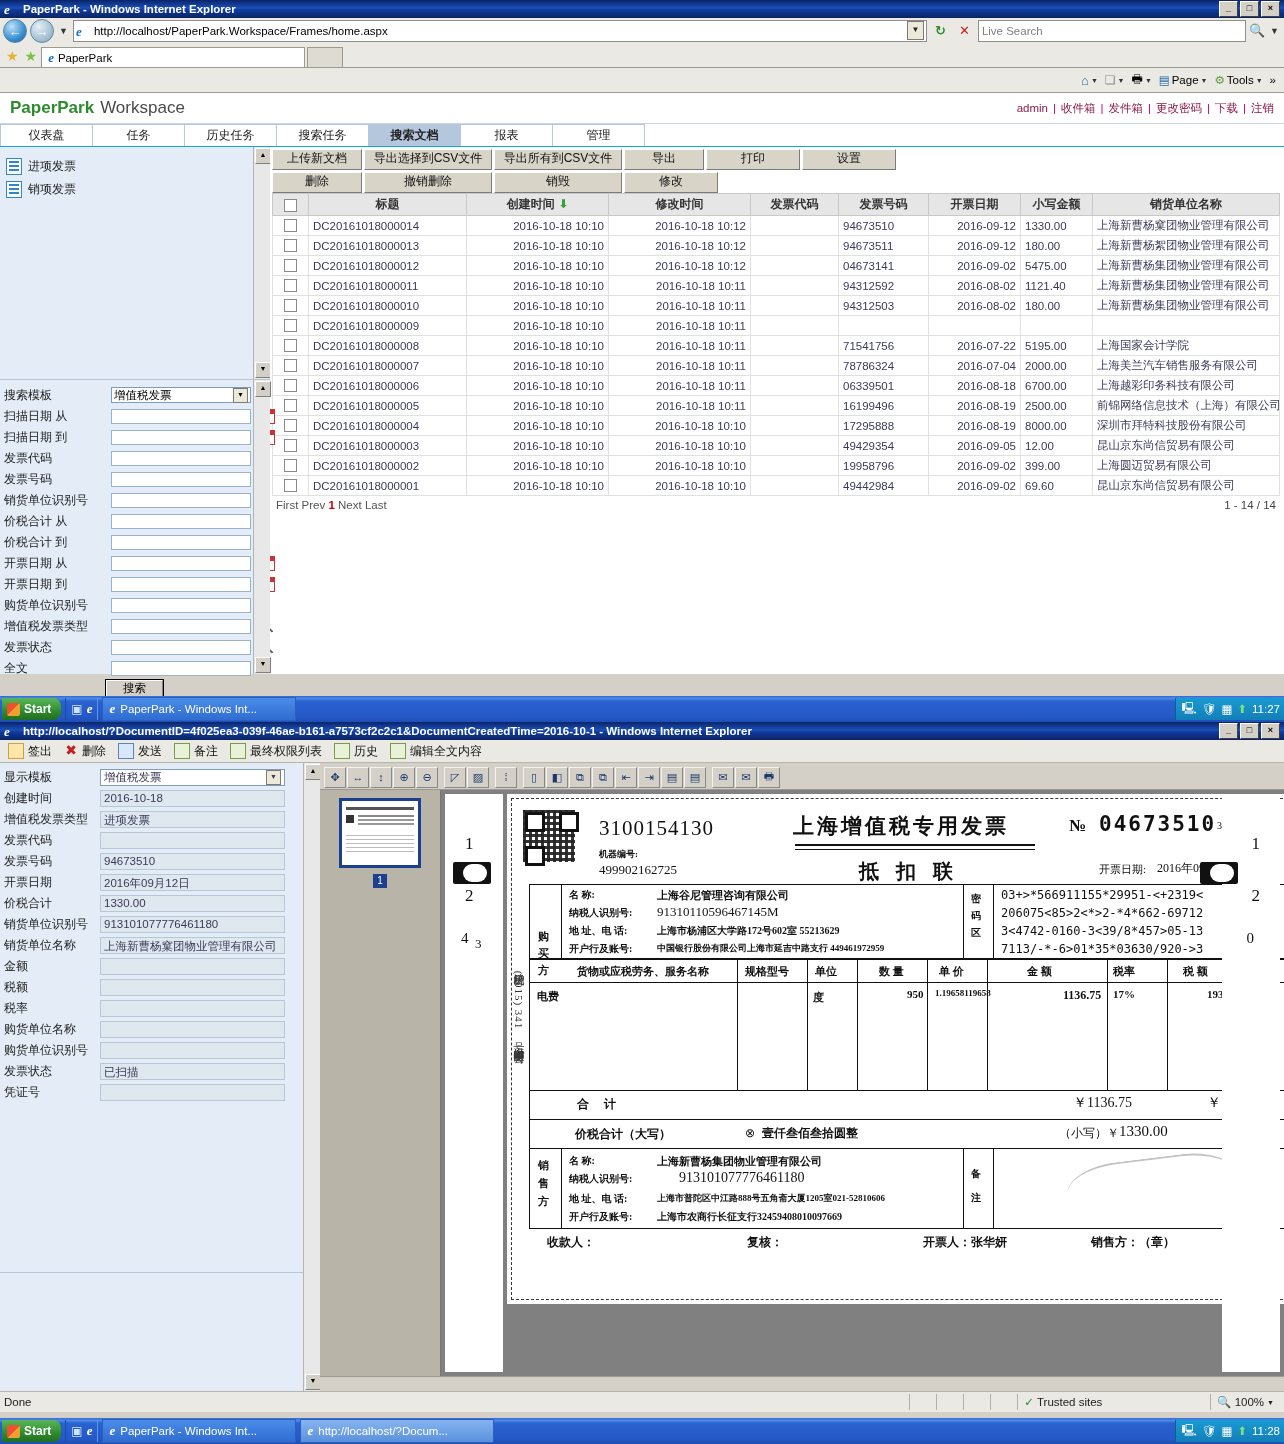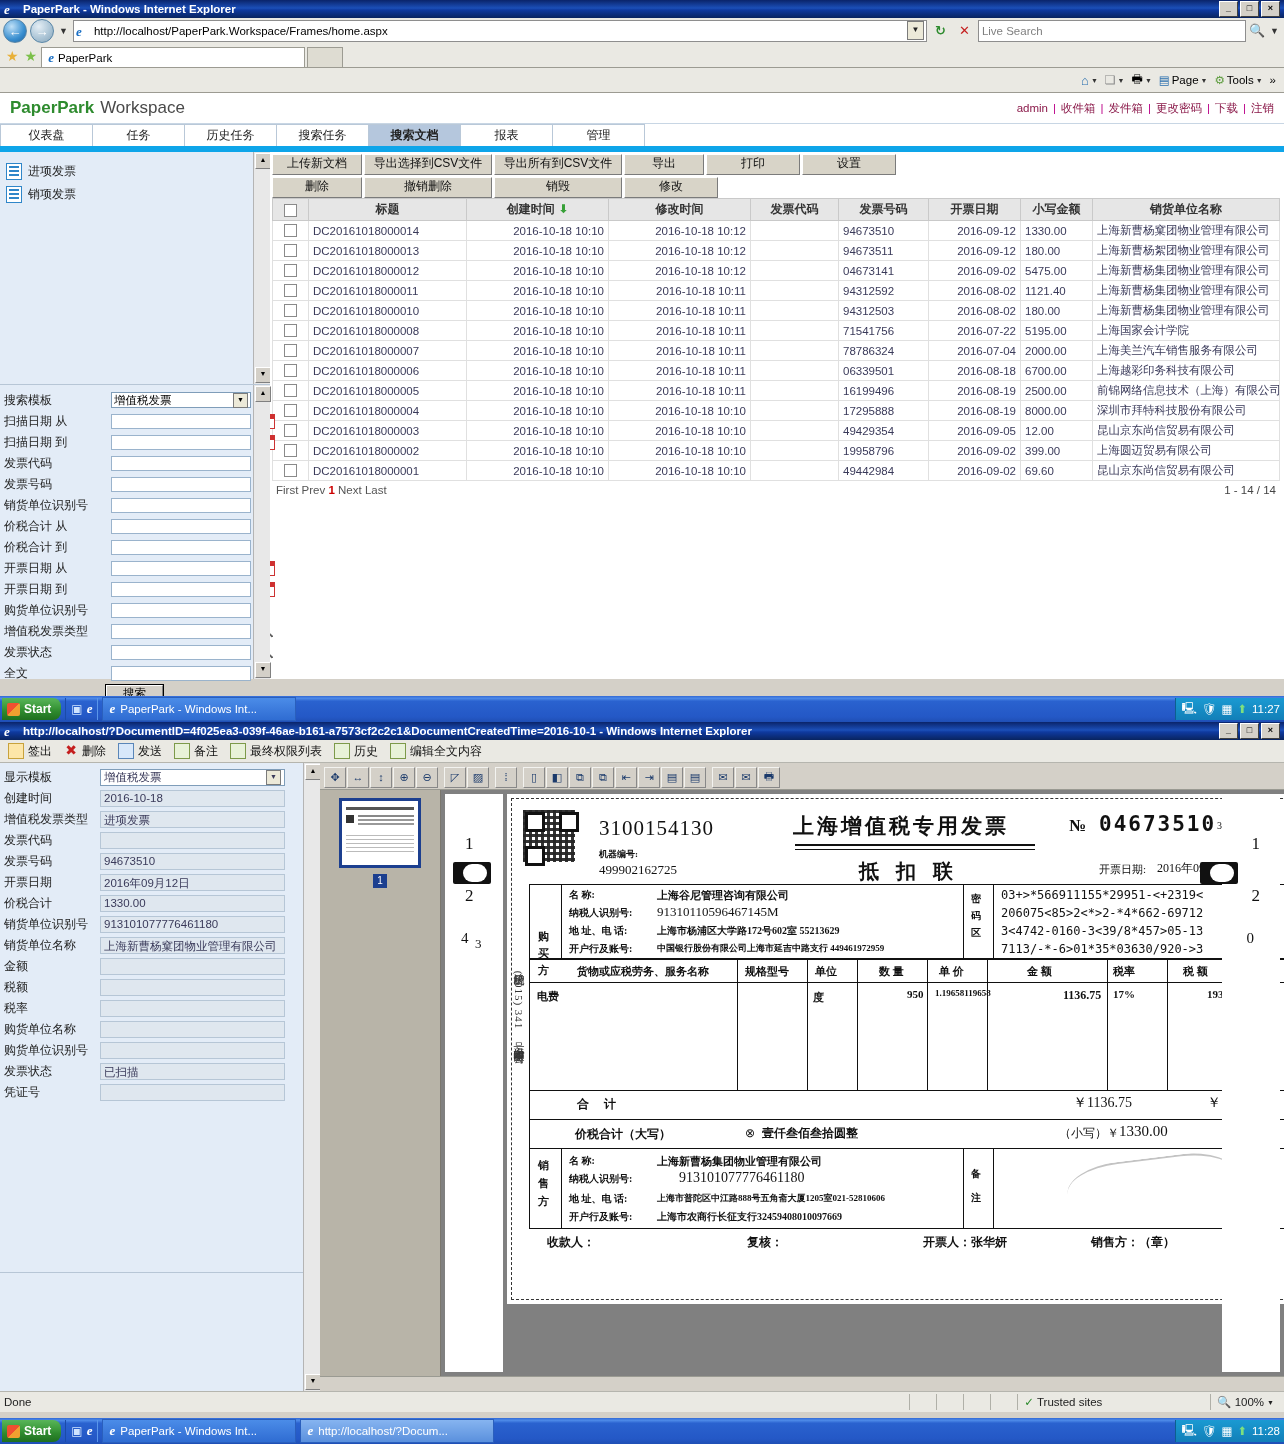--- a/index.html
+++ b/index.html
@@ -63,21 +63,21 @@
 
   
   .app{background:#fff;}
   .appheader{height:30px;display:flex;align-items:center;padding:0 10px;
     border-bottom:1px solid #c8d6e4;}
   .brand{font-size:17px;font-weight:bold;color:#2e8b2e;}
   .brand2{font-size:17px;color:#4a4a4a;margin-left:6px;}
   .userlinks{margin-left:auto;font-size:11.5px;color:#8b1a4a;display:flex;align-items:center;gap:5px;}
   .userlinks span{color:#8b1a4a;}
   .userlinks .sep{color:#b08;}
-  .navtabs{height:22px;display:flex;background:#fff;border-bottom:6px solid #0ea5e9;}
+  .navtabs{height:22px;display:flex;background:#fff;border-bottom:1px solid #0ea5e9;}
   .navtab{width:91px;text-align:center;line-height:21px;font-size:12px;border:1px solid #b9c8d8;
     border-bottom:none;margin-right:-1px;background:#fff;color:#222;}
   .navtab.active{background:#b5c7dd;font-weight:bold;}
 
   
   .splitrow{display:flex;}
   .leftpane{width:270px;background:#e3ecf7;position:relative;}
   .tree{height:232px;border-bottom:1px solid #b7c6d6;position:relative;overflow:hidden;background:#e3ecf7;}
   .treeitem{display:flex;align-items:center;gap:6px;padding:3px 0 3px 6px;font-size:12px;color:#222;}
   .docicon{width:14px;height:15px;background:#fff;border:1px solid #2f86c9;position:relative;flex:none;}
@@ -454,20 +454,31 @@
               <tr>
                 <td style="text-align: center;"><span class="cb"></span></td>
                 <td style="text-align: left;">DC20161018000010</td>
                 <td style="text-align: right;">2016-10-18 10:10</td>
                 <td style="text-align: right;">2016-10-18 10:11</td>
                 <td style="text-align: left;"></td>
                 <td style="text-align: left;">94312503</td>
                 <td style="text-align: right;">2016-08-02</td>
                 <td style="text-align: left;">180.00</td>
                 <td style="text-align: left;">上海新曹杨集团物业管理有限公司</td>
+              </tr>
+              <tr>
+                <td style="text-align: center;"><span class="cb"></span></td>
+                <td style="text-align: left;">DC20161018000009</td>
+                <td style="text-align: right;">2016-10-18 10:10</td>
+                <td style="text-align: right;">2016-10-18 10:11</td>
+                <td style="text-align: left;"></td>
+                <td style="text-align: left;"></td>
+                <td style="text-align: right;"></td>
+                <td style="text-align: left;"></td>
+                <td style="text-align: left;"></td>
               </tr>
               <tr>
                 <td style="text-align: center;"><span class="cb"></span></td>
                 <td style="text-align: left;">DC20161018000008</td>
                 <td style="text-align: right;">2016-10-18 10:10</td>
                 <td style="text-align: right;">2016-10-18 10:11</td>
                 <td style="text-align: left;"></td>
                 <td style="text-align: left;">71541756</td>
                 <td style="text-align: right;">2016-07-22</td>
                 <td style="text-align: left;">5195.00</td>

